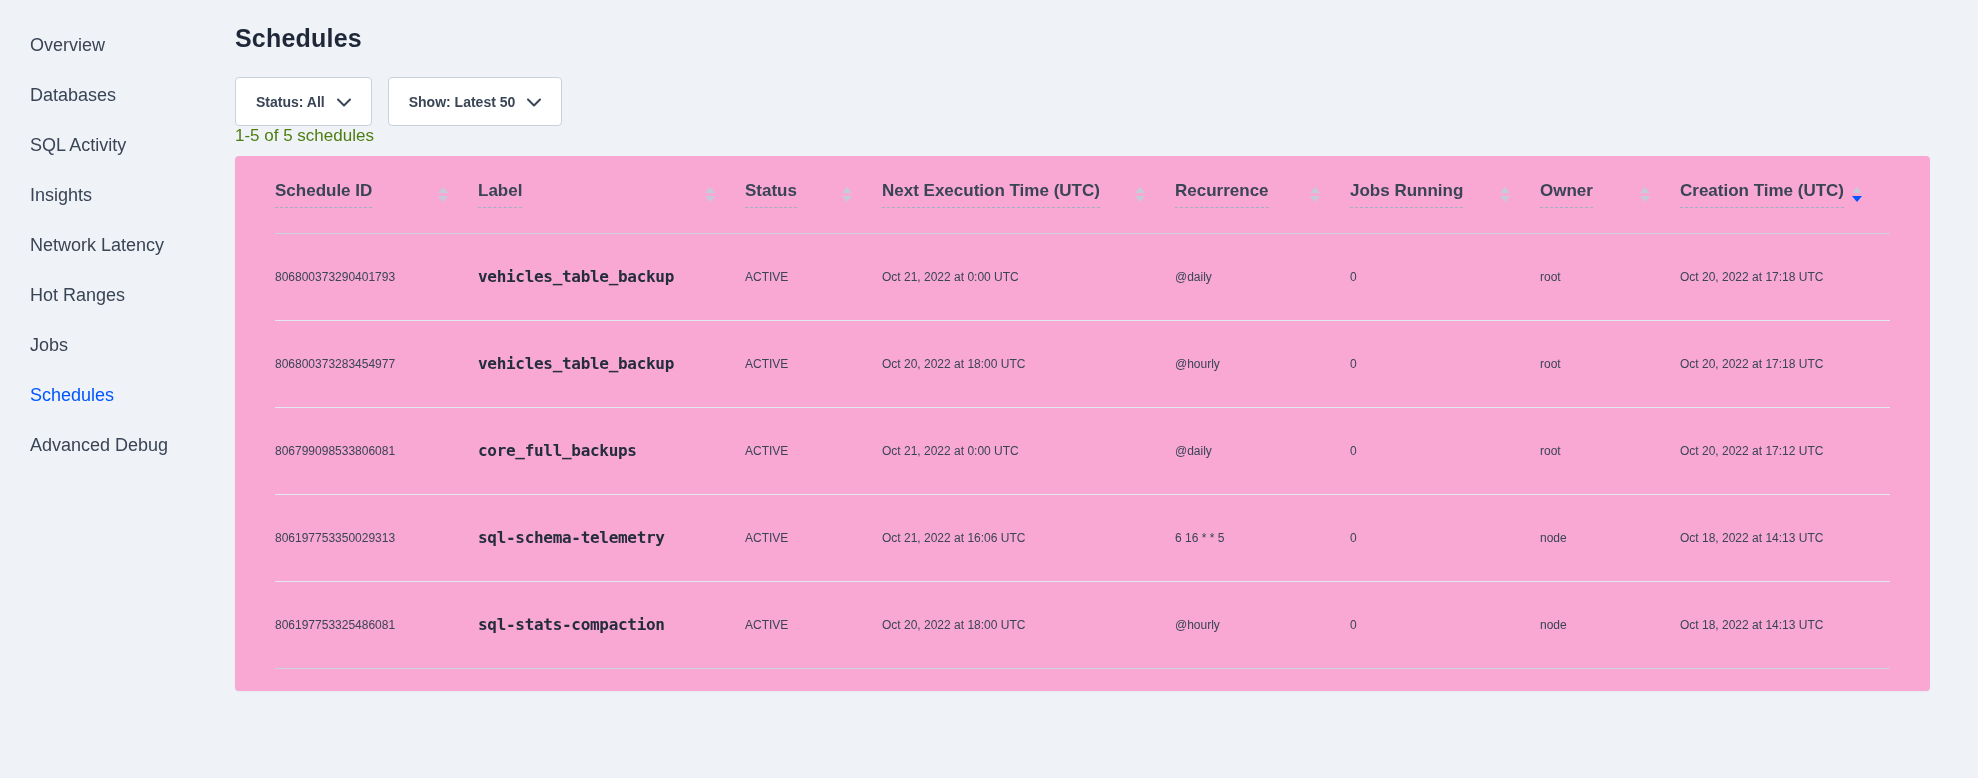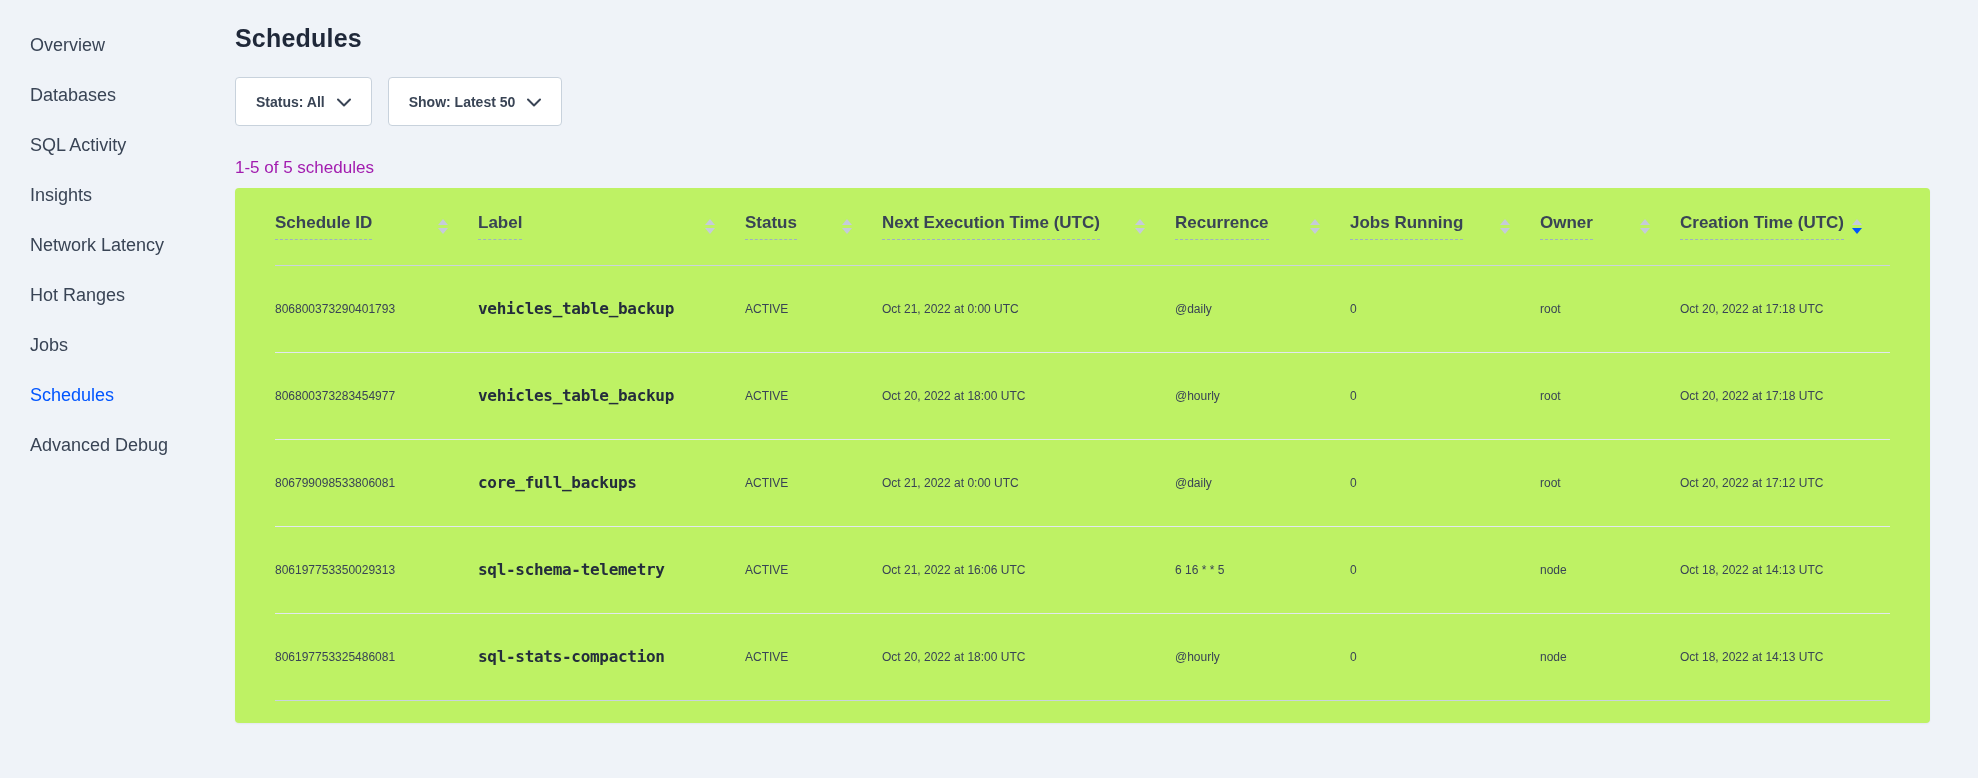--- a/index.html
+++ b/index.html
@@ -54,29 +54,28 @@
     gap: 12px;
     padding: 0 20px;
     font-size: 14px;
     font-weight: 700;
     color: #394455;
     cursor: pointer;
   }
   .chevron { display: inline-flex; margin-top: 2px; }
 
   .results-count {
-    margin-top: 32px;
     margin-bottom: 10px;
     font-size: 17px;
-    color: #a21caf;
+    color: #4d7c0f;
   }
 
   
   .card {
-    background: #bef264;
+    background: #f9a8d4;
     border-radius: 4px;
     box-shadow: 0 1px 2px rgba(56, 76, 108, 0.06);
     padding: 0 40px 22px 40px;
     width: 100%;
   }
   table {
     width: 100%;
     border-collapse: collapse;
     table-layout: fixed;
   }

